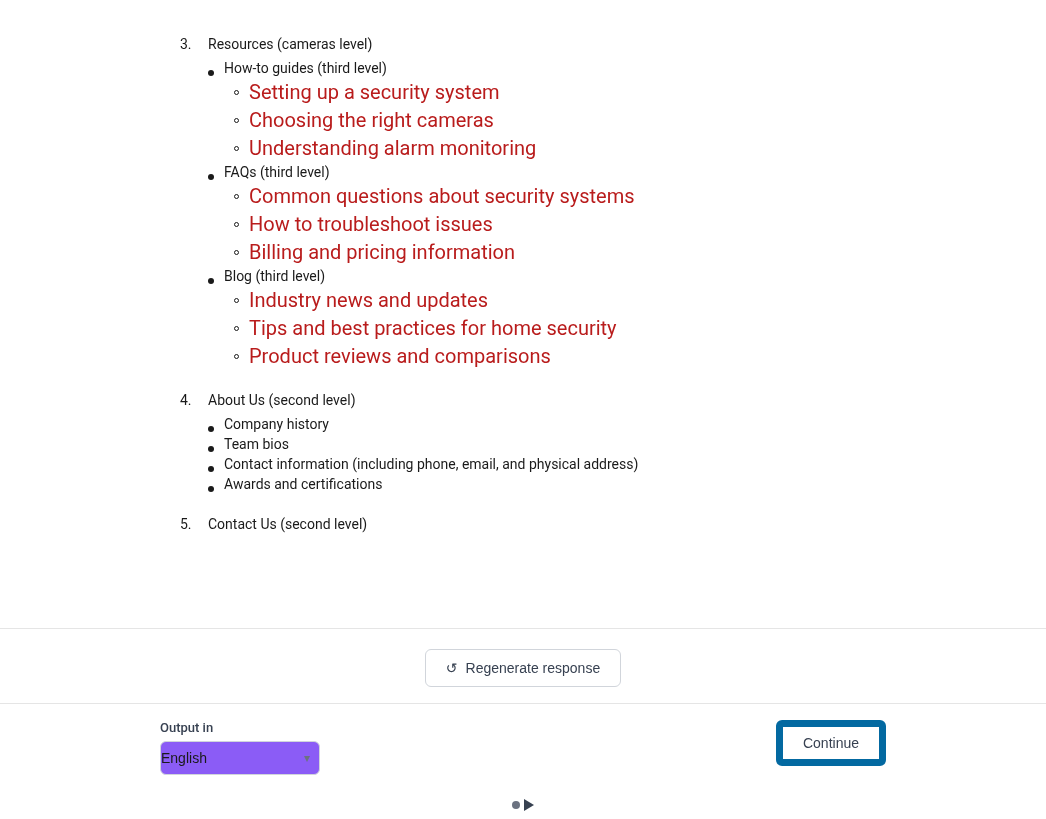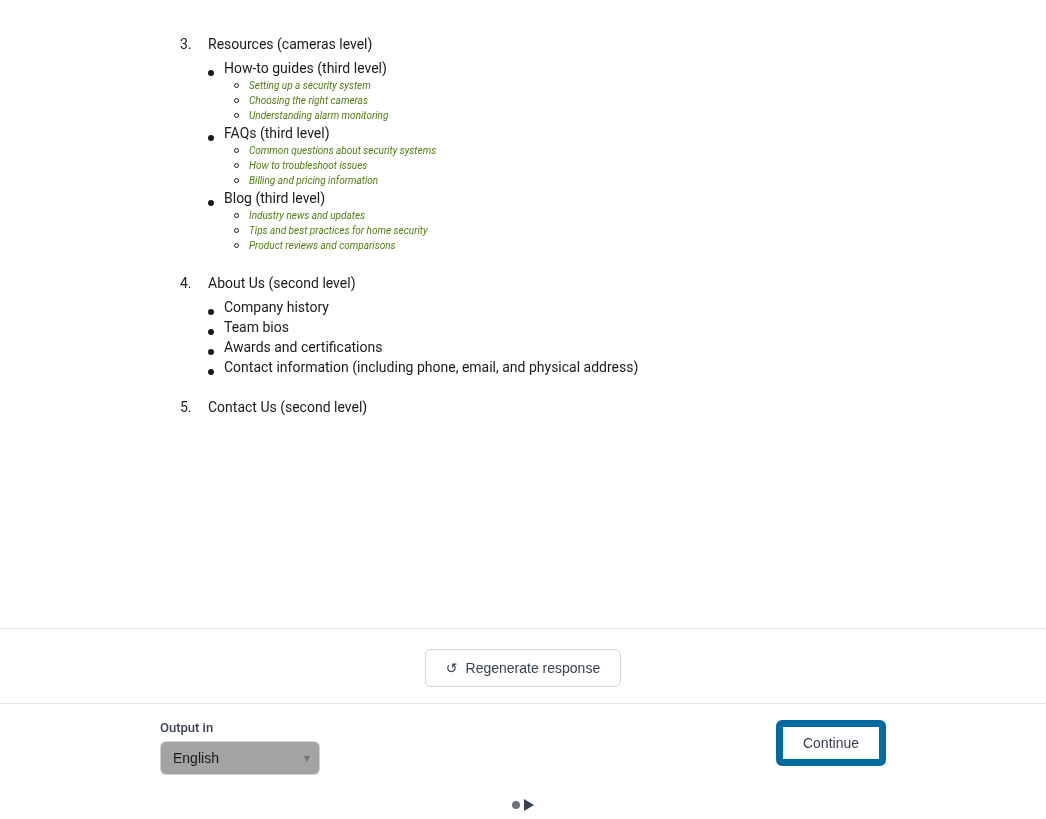--- a/index.html
+++ b/index.html
@@ -88,23 +88,22 @@
     }
 
     .sub-item {
       display: flex;
       align-items: center;
       margin-bottom: 4px;
       margin-top: 4px;
     }
 
     .sub-item-label {
-      color: #4d7c0f;
-      font-size: 10px;
-      font-style: italic;
+      color: #b91c1c;
+      font-size: 20px;
     }
 
     .about-us-subitems {
       margin-left: 28px;
       margin-top: 4px;
     }
 
     .bottom-bar {
       background: #fff;
       border-top: 1px solid #e5e5e5;
@@ -157,24 +156,24 @@
 
     .language-select-wrapper {
       position: relative;
       display: inline-block;
     }
 
     .language-select {
       appearance: none;
       border: 1px solid #d1d5db;
       border-radius: 6px;
-      padding: 8px 32px 8px 12px;
+      padding: 8px 32px 8px 0;
       font-size: 14px;
       color: #1a1a1a;
-      background: #a3a3a3;
+      background: #8b5cf6;
       cursor: pointer;
       min-width: 160px;
     }
 
     .chevron-down {
       position: absolute;
       right: 10px;
       top: 50%;
       transform: translateY(-50%);
       pointer-events: none;
@@ -302,25 +301,25 @@
     <div class="third-level-header">
       <span class="bullet-dot"></span>
       <span class="third-level-label">Company history</span>
     </div>
     <div class="third-level-header">
       <span class="bullet-dot"></span>
       <span class="third-level-label">Team bios</span>
     </div>
     <div class="third-level-header">
       <span class="bullet-dot"></span>
+      <span class="third-level-label">Contact information (including phone, email, and physical address)</span>
+    </div>
+    <div class="third-level-header">
+      <span class="bullet-dot"></span>
       <span class="third-level-label">Awards and certifications</span>
-    </div>
-    <div class="third-level-header">
-      <span class="bullet-dot"></span>
-      <span class="third-level-label">Contact information (including phone, email, and physical address)</span>
     </div>
   </div>
 
   <div class="numbered-item" style="margin-top: 24px;">
     <span class="number">5.</span>
     <span class="item-label">Contact Us (second level)</span>
   </div>
 
 </div>
 

